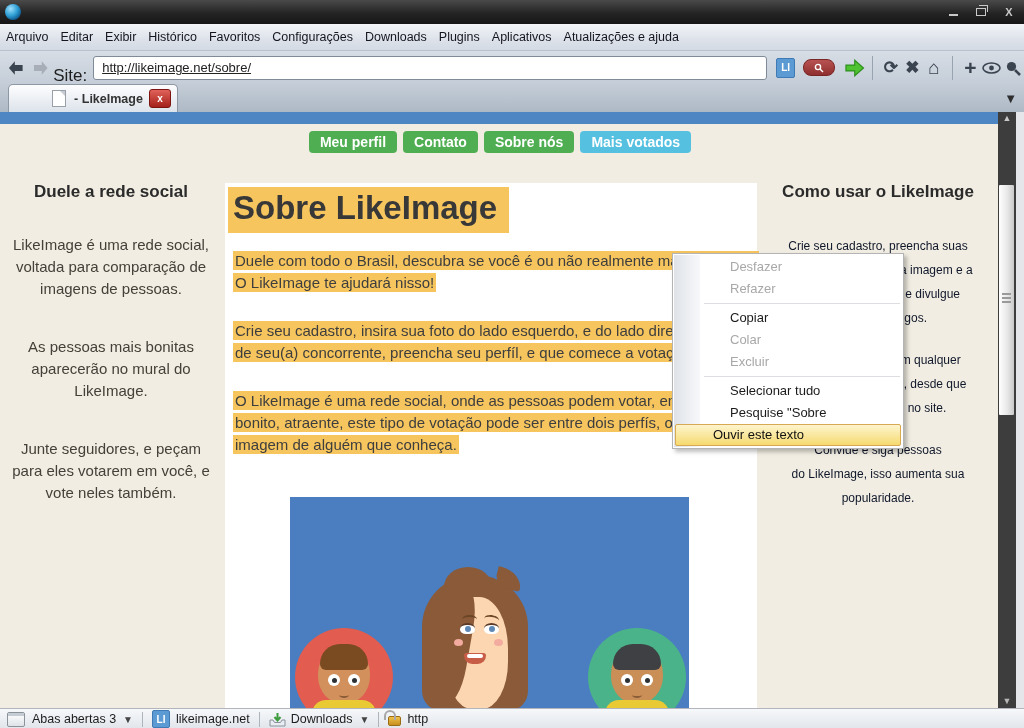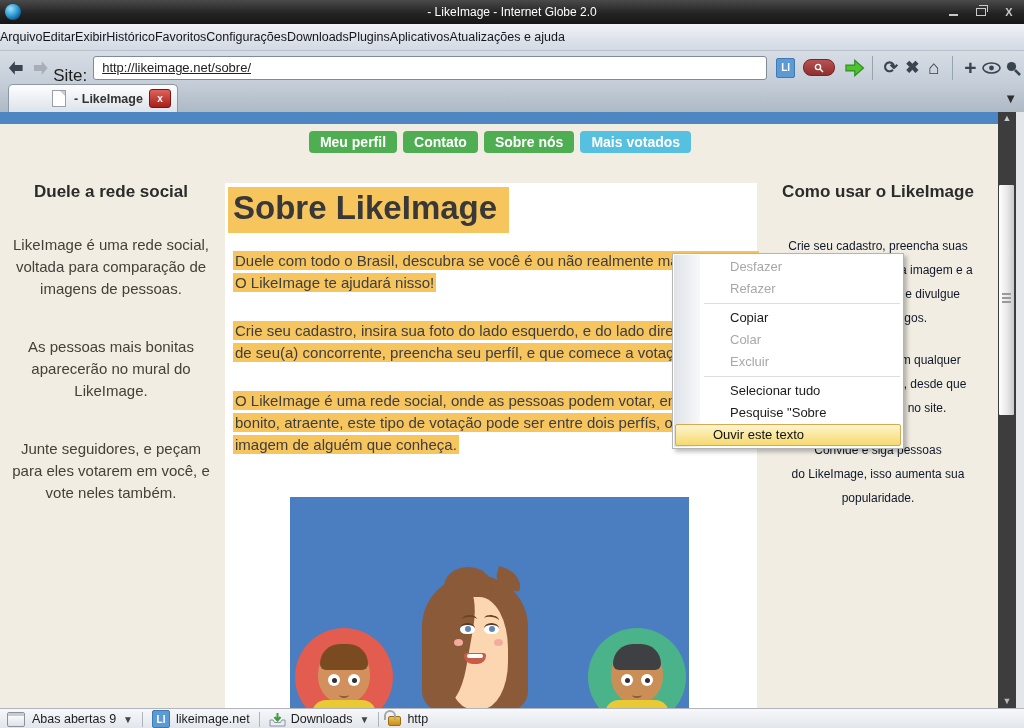--- a/index.html
+++ b/index.html
@@ -15,21 +15,21 @@
   .win-controls{position:absolute;right:8px;top:0;height:24px;display:flex;align-items:center;gap:14px;color:#c9c9c9;}
   .wc{width:14px;height:14px;display:flex;align-items:center;justify-content:center;font-size:11px;font-weight:bold;}
   .wc-min span{display:block;width:9px;height:2px;background:#c9c9c9;margin-top:5px;}
   .wc-restore span{display:block;width:8px;height:6px;border:1.5px solid #c9c9c9;position:relative;}
   .wc-restore span::before{content:"";position:absolute;left:2px;top:-4px;width:8px;height:6px;border:1.5px solid #c9c9c9;border-bottom:none;border-left:none;}
 
   
   .menubar{position:absolute;left:0;top:24px;width:1024px;height:26px;
     background:linear-gradient(#f2f4f7,#dde2ea 60%,#d3dae3);border-bottom:1px solid #b9c1cc;
     display:flex;align-items:center;}
-  .menubar .mi{padding:0 0;font-size:12.5px;color:#15151f;line-height:26px;}
+  .menubar .mi{padding:0 6px;font-size:12.5px;color:#15151f;line-height:26px;}
 
   
   .toolbar{position:absolute;left:0;top:51px;width:1024px;height:33px;
     background:linear-gradient(#d7dde5,#c4cdd8);display:flex;align-items:center;}
   .nav-arrow{width:18px;height:16px;margin-left:7px;}
   .site-label{font-size:17px;color:#1e1e1e;margin:16px 6px 0 4px;}
   .url-input{width:672px;height:22px;border:1px solid #7f8b99;border-radius:3px;background:#fff;
     font-family:"Liberation Sans",sans-serif;font-size:13px;color:#222;padding:0 8px;text-decoration:underline;}
   .li-badge{width:18px;height:18px;background:#5b9ad2;border:1px solid #3f7ab5;border-radius:2px;
     color:#fff;font-size:10px;font-weight:bold;display:flex;align-items:center;justify-content:center;margin-left:9px;}
@@ -143,21 +143,20 @@
   .lock::before{content:"";position:absolute;left:-5px;top:-7px;width:8px;height:8px;
     border:2px solid #a8a8a8;border-bottom:none;border-radius:6px 6px 0 0;}
 </style>
 </head>
 <body>
 
 <div id="window">
 
   <div class="titlebar">
     <div class="globe"></div>
-    <div class="win-title">- LikeImage - Internet Globe 2.0</div>
     <div class="win-controls">
       <span class="wc wc-min">
           <span></span>
         </span>
       <span class="wc wc-restore">
           <span></span>
         </span>
       <span class="wc">X</span>
     </div>
   </div>
@@ -326,21 +325,21 @@
     <div class="row disabled">Colar</div>
     <div class="row disabled">Excluir</div>
     <div class="sep"></div>
     <div class="row">Selecionar tudo</div>
     <div class="row">Pesquise "Sobre LikeImage..."</div>
     <div class="row hover">Ouvir este texto</div>
   </div>
 
   <div class="statusbar">
     <span class="win-icon"></span>
-    <span>Abas abertas 9</span>
+    <span>Abas abertas 3</span>
     <span class="caret">▼</span>
     <span class="ssep"></span>
     <span class="li-badge small">LI</span>
     <span>likeimage.net</span>
     <span class="ssep"></span>
     <svg width="17" height="15" viewBox="0 0 17 15" style="margin-right:5px;">
       <path d="M8.5 1 L8.5 7 M5.5 5 L8.5 8.5 L11.5 5" stroke="#3d9b3d" stroke-width="2" fill="none"></path>
       <path d="M1 8 L4 8 L5.5 10.5 L11.5 10.5 L13 8 L16 8 L16 14 L1 14 Z" fill="#e9edf2" stroke="#8a929c" stroke-width="1"></path>
     </svg>
     <span>Downloads</span>

